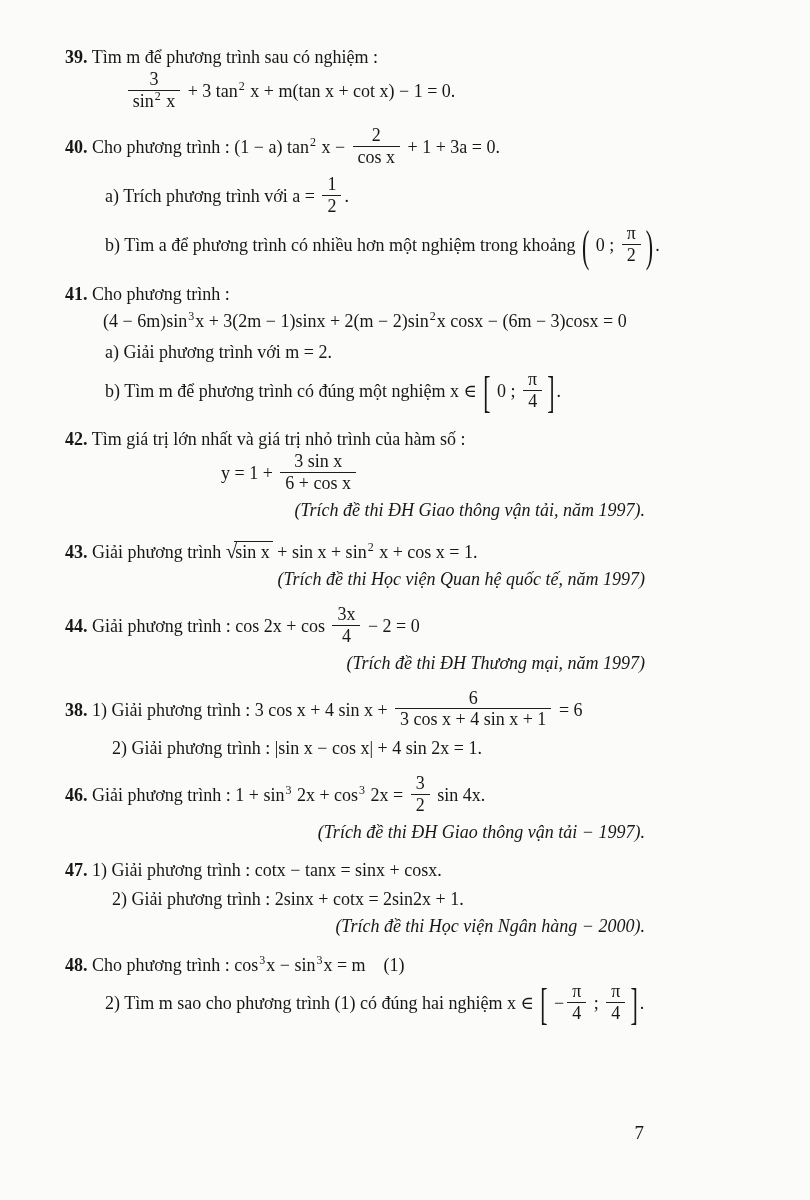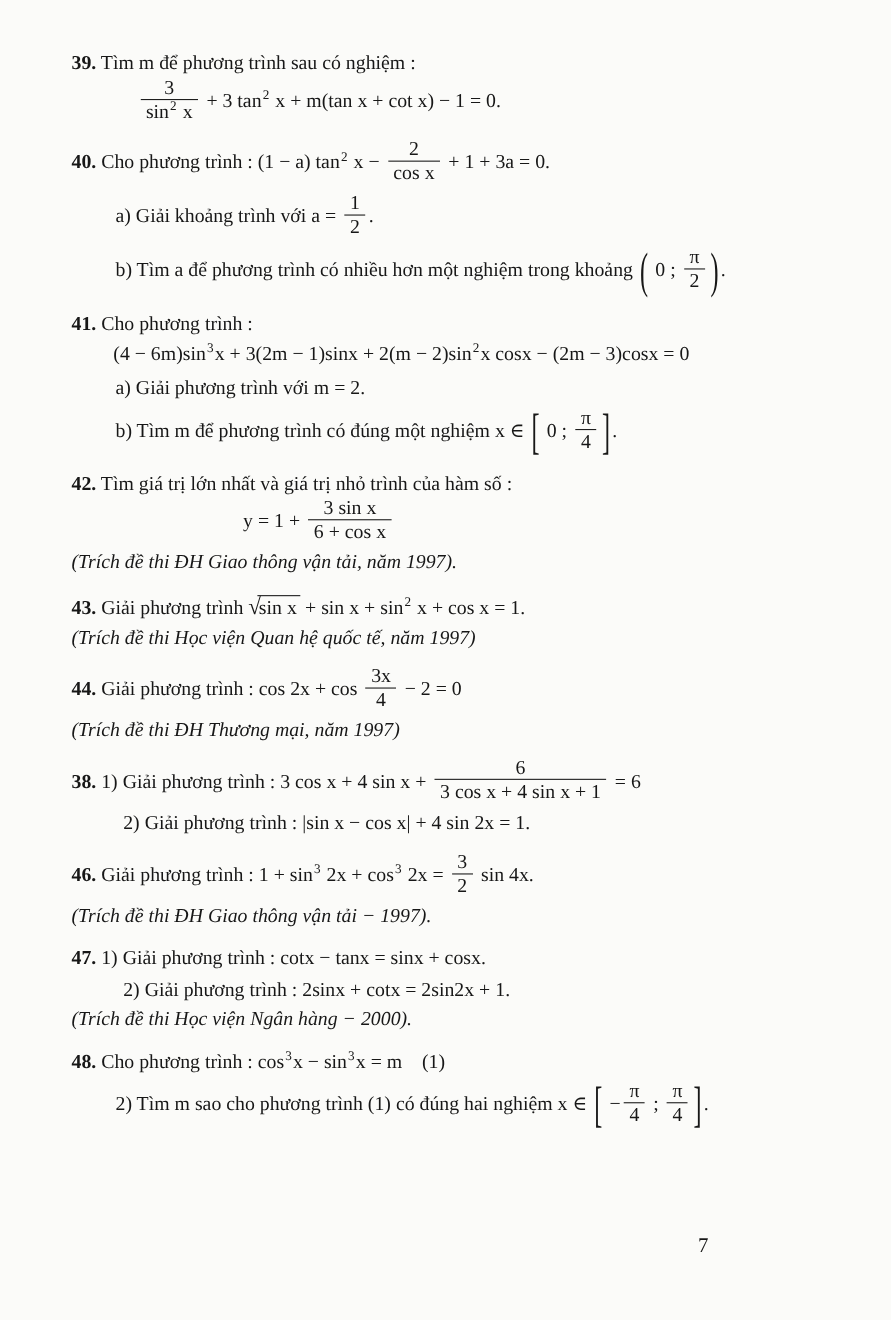--- a/index.html
+++ b/index.html
@@ -21,21 +21,21 @@
     line-height:1.32;
     white-space:nowrap;
   }
   .k-p { margin-top:15px; padding-left:36px; text-indent:-36px; }
   .problem:first-child .k-p { margin-top:0; }
   .pn { font-weight:bold; }
   .k-s  { margin-left:40px; margin-top:7px; }
   .k-s2 { margin-left:47px; margin-top:5px; }
   .k-fl { margin-left:38px; margin-top:4px; }
   .k-fc { text-align:center; padding-right:130px; margin-top:2px; }
-  .k-c  { text-align:left; font-style:italic; margin-top:3px; }
+  .k-c  { text-align:right; font-style:italic; margin-top:3px; }
   .sup { font-size:12px; position:relative; top:-7px; padding:0 1px; display:inline-block; text-indent:0; }
   .frac {
     display:inline-block; vertical-align:middle;
     text-align:center; margin:0 3px;
     transform:translateY(-2px);
     text-indent:0;
   }
   .fnum { display:block; padding:0 5px 1px 5px; line-height:1.05; }
   .fden { display:block; border-top:1.6px solid #1d1d1d; padding:1px 5px 0 5px; line-height:1.1; }
   .sqrt { display:inline-block; text-indent:0; }
@@ -56,26 +56,26 @@
 <body>
 
 <div class="page">
   <main>
       <section class="problem">
         <div class="line k-p"><span class="pn">39.</span><span class="tx"> Tìm m để phương trình sau có nghiệm :</span></div>
         <div class="line k-fc"><span class="frac"><span class="fnum"><span class="tx">3</span></span><span class="fden"><span class="tx">sin</span><span class="sup">2</span><span class="tx"> x</span></span></span><span class="tx"> + 3 tan</span><span class="sup">2</span><span class="tx"> x + m(tan x + cot x) − 1 = 0.</span></div>
       </section>
       <section class="problem">
         <div class="line k-p"><span class="pn">40.</span><span class="tx"> Cho phương trình :  (1 − a) tan</span><span class="sup">2</span><span class="tx"> x − </span><span class="frac"><span class="fnum"><span class="tx">2</span></span><span class="fden"><span class="tx">cos x</span></span></span><span class="tx"> + 1 + 3a = 0.</span></div>
-        <div class="line k-s"><span class="tx">a) Giải khoảng trình với  a = </span><span class="frac"><span class="fnum"><span class="tx">1</span></span><span class="fden"><span class="tx">2</span></span></span><span class="tx">.</span></div>
+        <div class="line k-s"><span class="tx">a) Trích phương trình với  a = </span><span class="frac"><span class="fnum"><span class="tx">1</span></span><span class="fden"><span class="tx">2</span></span></span><span class="tx">.</span></div>
         <div class="line k-s"><span class="tx">b) Tìm a để phương trình có nhiều hơn một nghiệm trong khoảng </span><span class="bigd">(</span><span class="tx"> 0 ; </span><span class="frac"><span class="fnum"><span class="tx">π</span></span><span class="fden"><span class="tx">2</span></span></span><span class="bigd">)</span><span class="tx">.</span></div>
       </section>
       <section class="problem">
         <div class="line k-p"><span class="pn">41.</span><span class="tx"> Cho phương trình :</span></div>
-        <div class="line k-fl"><span class="tx">(4 − 6m)sin</span><span class="sup">3</span><span class="tx">x + 3(2m − 1)sinx + 2(m − 2)sin</span><span class="sup">2</span><span class="tx">x cosx − (2m − 3)cosx = 0</span></div>
+        <div class="line k-fl"><span class="tx">(4 − 6m)sin</span><span class="sup">3</span><span class="tx">x + 3(2m − 1)sinx + 2(m − 2)sin</span><span class="sup">2</span><span class="tx">x cosx − (6m − 3)cosx = 0</span></div>
         <div class="line k-s"><span class="tx">a) Giải phương trình với m = 2.</span></div>
         <div class="line k-s"><span class="tx">b) Tìm m để phương trình có đúng một nghiệm x ∈ </span><span class="bigd">[</span><span class="tx"> 0 ; </span><span class="frac"><span class="fnum"><span class="tx">π</span></span><span class="fden"><span class="tx">4</span></span></span><span class="bigd">]</span><span class="tx">.</span></div>
       </section>
       <section class="problem">
         <div class="line k-p"><span class="pn">42.</span><span class="tx"> Tìm giá trị lớn nhất và giá trị nhỏ trình của hàm số :</span></div>
         <div class="line k-fc"><span class="tx">y = 1 + </span><span class="frac"><span class="fnum"><span class="tx">3 sin x</span></span><span class="fden"><span class="tx">6 + cos x</span></span></span></div>
         <div class="line k-c"><span class="tx">(Trích đề thi ĐH Giao thông vận tải, năm 1997).</span></div>
       </section>
       <section class="problem">
         <div class="line k-p"><span class="pn">43.</span><span class="tx"> Giải phương trình  </span><span class="sqrt"><span class="rad"><span class="tx">sin x</span></span></span><span class="tx"> + sin x + sin</span><span class="sup">2</span><span class="tx"> x + cos x = 1.</span></div>

